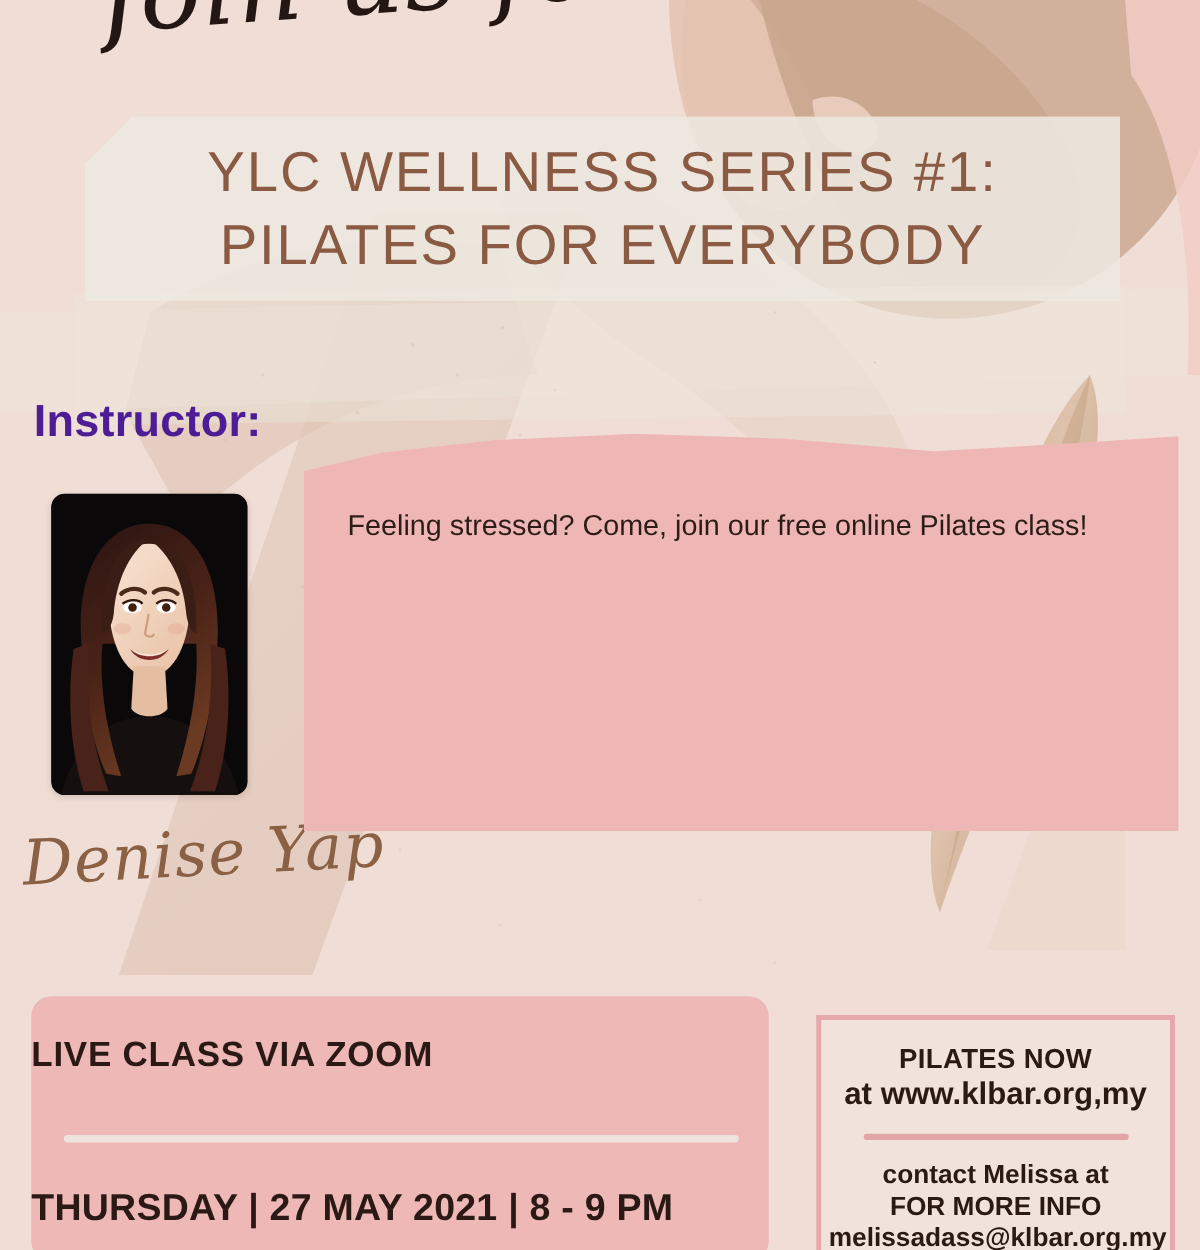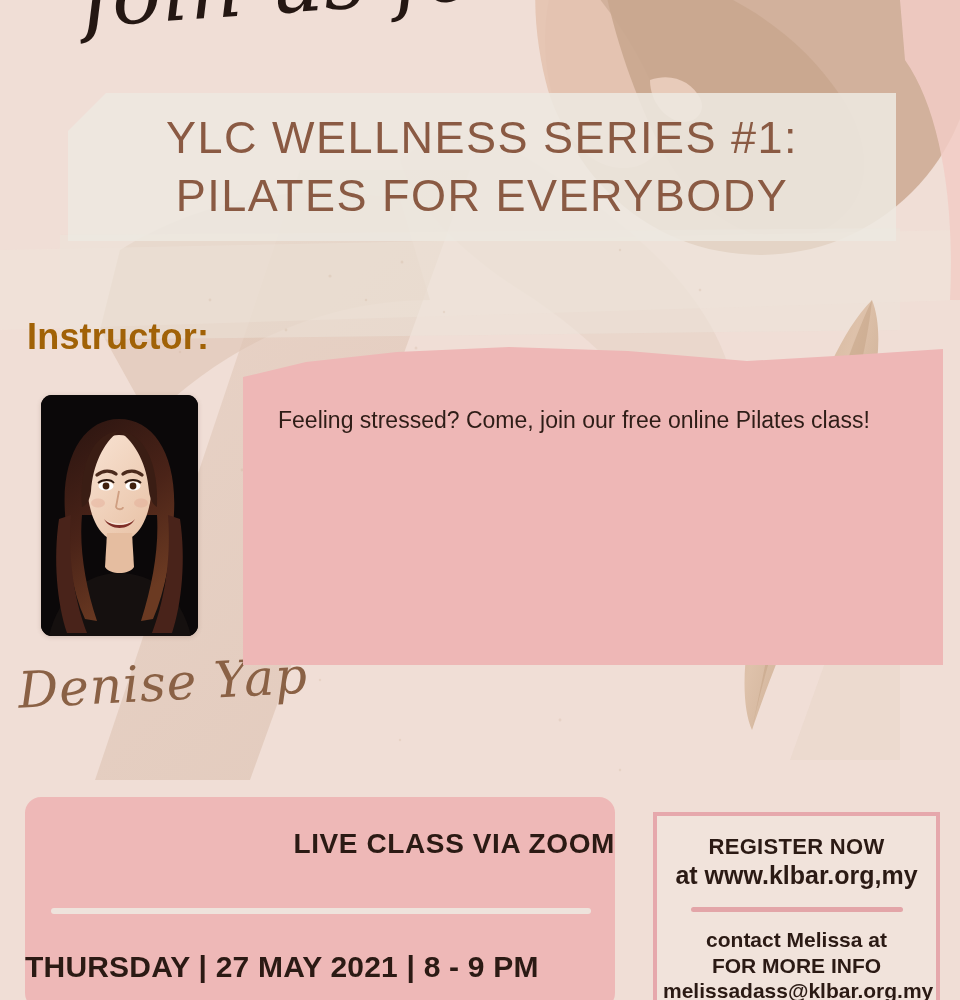--- a/index.html
+++ b/index.html
@@ -61,21 +61,21 @@
     line-height: 1.28;
     text-align: center;
     white-space: nowrap;
   }
 
   
   .instructor-label {
     position: absolute;
     left: 27px;
     top: 316px;
-    color: #a16207;
+    color: #4c1d95;
     font-size: 36px;
     font-weight: bold;
     letter-spacing: 0.2px;
   }
 
   .photo-frame {
     position: absolute;
     left: 41px;
     top: 395px;
     width: 157px;
@@ -135,21 +135,21 @@
     width: 590px;
     height: 212px;
     background: #eeb8b7;
     border-radius: 16px;
   }
   .class-title {
     position: absolute;
     left: 25px;
     top: 828px;
     width: 590px;
-    text-align: right;
+    text-align: left;
     color: #2b1a14;
     font-size: 28px;
     font-weight: bold;
     letter-spacing: 0.6px;
   }
   .class-divider {
     position: absolute;
     left: 51px;
     top: 908px;
     width: 540px;
@@ -382,21 +382,21 @@
     <p class="nojustify">Feeling stressed? Come, join our free online Pilates class!</p>
   </div>
 
   <div class="class-box"></div>
   <div class="class-title">LIVE CLASS VIA ZOOM</div>
   <div class="class-divider"></div>
   <div class="class-datetime">THURSDAY | 27 MAY 2021 | 8 - 9 PM</div>
 
   <div class="register-box"></div>
   <div class="register-inner">
-    <div class="reg-head">REGISTER NOW</div>
+    <div class="reg-head">PILATES NOW</div>
     <div class="reg-sub">at www.klbar.org,my</div>
     <div class="reg-divider"></div>
     <div class="reg-small">contact Melissa at</div>
     <div class="reg-small">FOR MORE INFO</div>
     <div class="reg-small">melissadass@klbar.org.my</div>
   </div>
 
 </div>
 
 </body></html>

